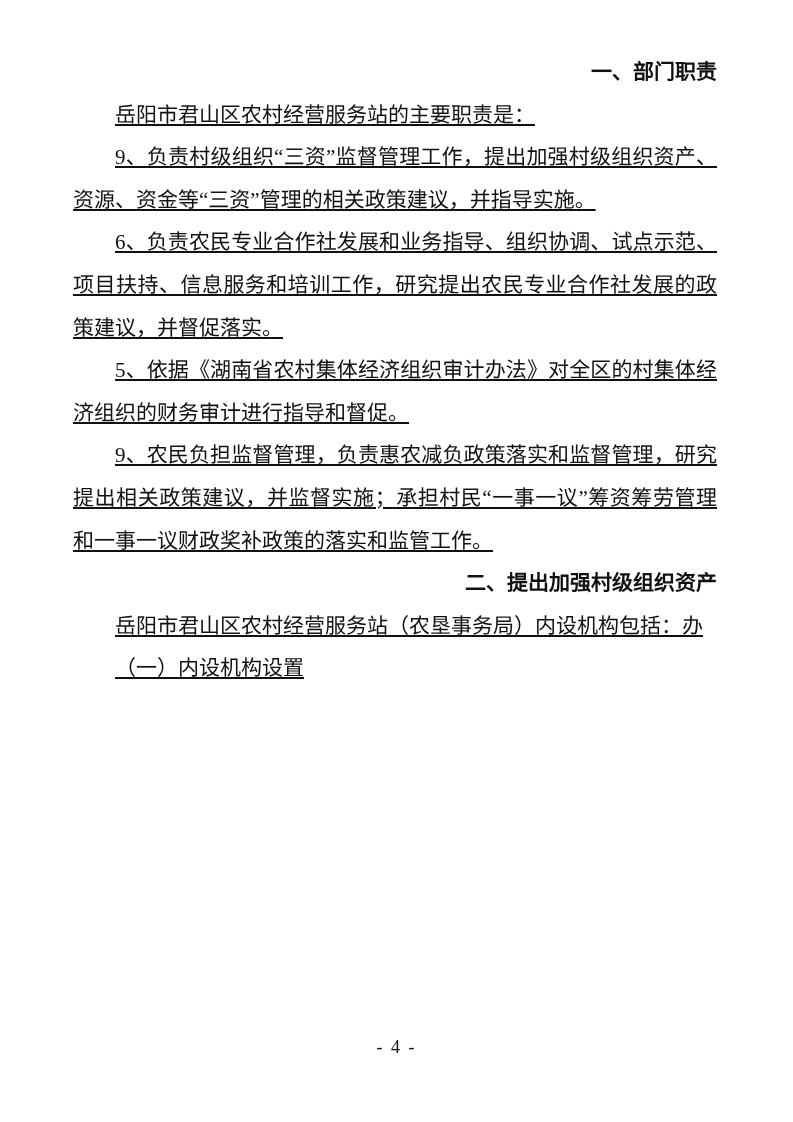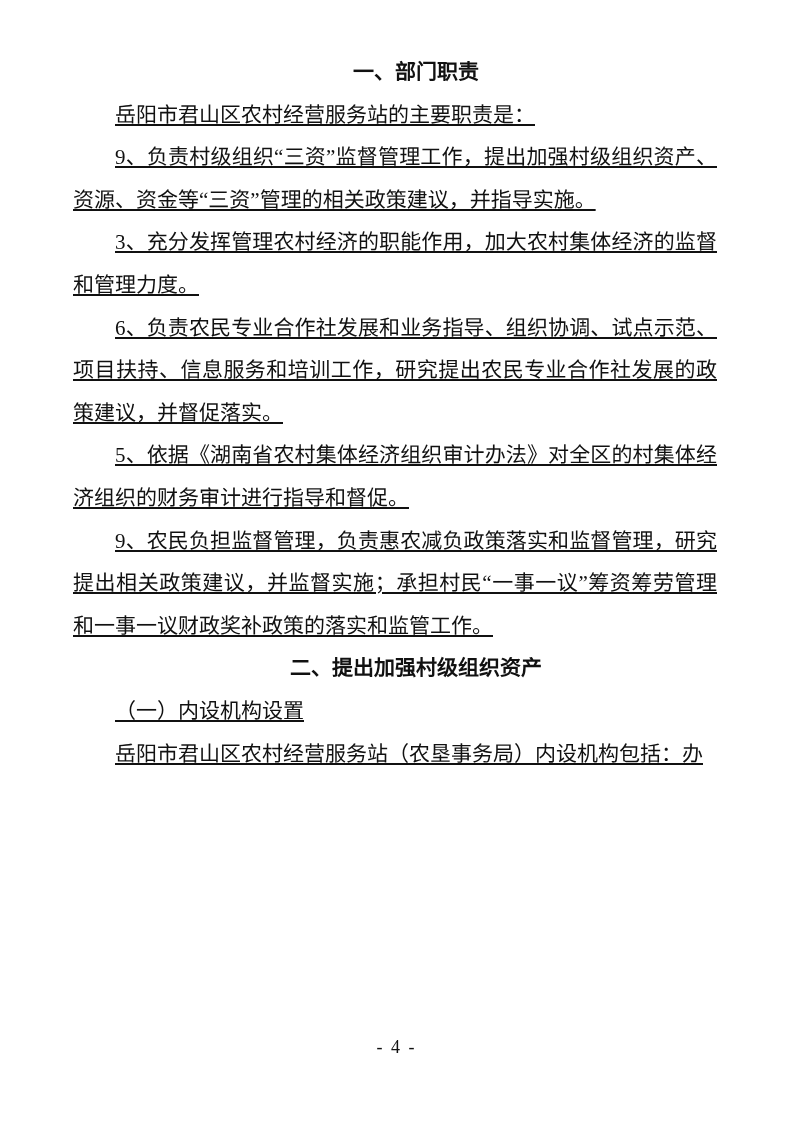--- a/index.html
+++ b/index.html
@@ -33,21 +33,21 @@
     overflow-wrap: anywhere;
   }
   .doc-para {
     font-family: "Liberation Serif", "DejaVu Serif", serif;
     font-weight: 400;
     text-decoration: underline;
   }
   .doc-heading {
     font-family: "Liberation Sans", "DejaVu Sans", sans-serif;
     font-weight: 700;
-    text-align: center;
+    text-align: right;
   }
   .footer {
     position: absolute;
     left: 0;
     top: 1034px;
     width: 793px;
     text-align: center;
     font-family: "Liberation Serif", "DejaVu Serif", serif;
     font-size: 18px;
     line-height: 26px;
@@ -56,22 +56,21 @@
   }
 </style>
 </head>
 <body>
 
 <div class="page">
   <div class="content">
     <h2 class="doc-heading">一、部门职责</h2>
     <p class="doc-para">岳阳市君山区农村经营服务站的主要职责是：</p>
     <p class="doc-para">9、负责村级组织“三资”监督管理工作，提出加强村级组织资产、资源、资金等“三资”管理的相关政策建议，并指导实施。</p>
-    <p class="doc-para">3、充分发挥管理农村经济的职能作用，加大农村集体经济的监督和管理力度。</p>
     <p class="doc-para">6、负责农民专业合作社发展和业务指导、组织协调、试点示范、项目扶持、信息服务和培训工作，研究提出农民专业合作社发展的政策建议，并督促落实。</p>
     <p class="doc-para">5、依据《湖南省农村集体经济组织审计办法》对全区的村集体经济组织的财务审计进行指导和督促。</p>
     <p class="doc-para">9、农民负担监督管理，负责惠农减负政策落实和监督管理，研究提出相关政策建议，并监督实施；承担村民“一事一议”筹资筹劳管理和一事一议财政奖补政策的落实和监管工作。</p>
     <h2 class="doc-heading">二、提出加强村级组织资产</h2>
+    <p class="doc-para">岳阳市君山区农村经营服务站（农垦事务局）内设机构包括：办</p>
     <p class="doc-para">（一）内设机构设置</p>
-    <p class="doc-para">岳阳市君山区农村经营服务站（农垦事务局）内设机构包括：办</p>
   </div>
   <div class="footer">- 4 -</div>
 </div>
 
 </body></html>

